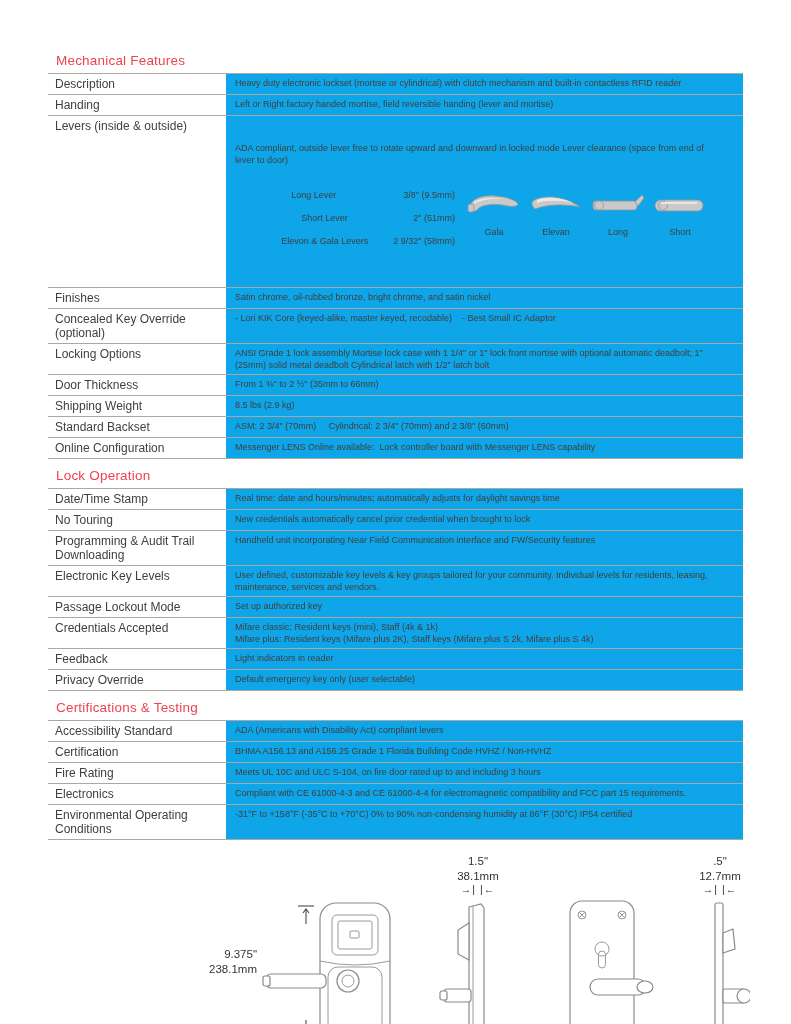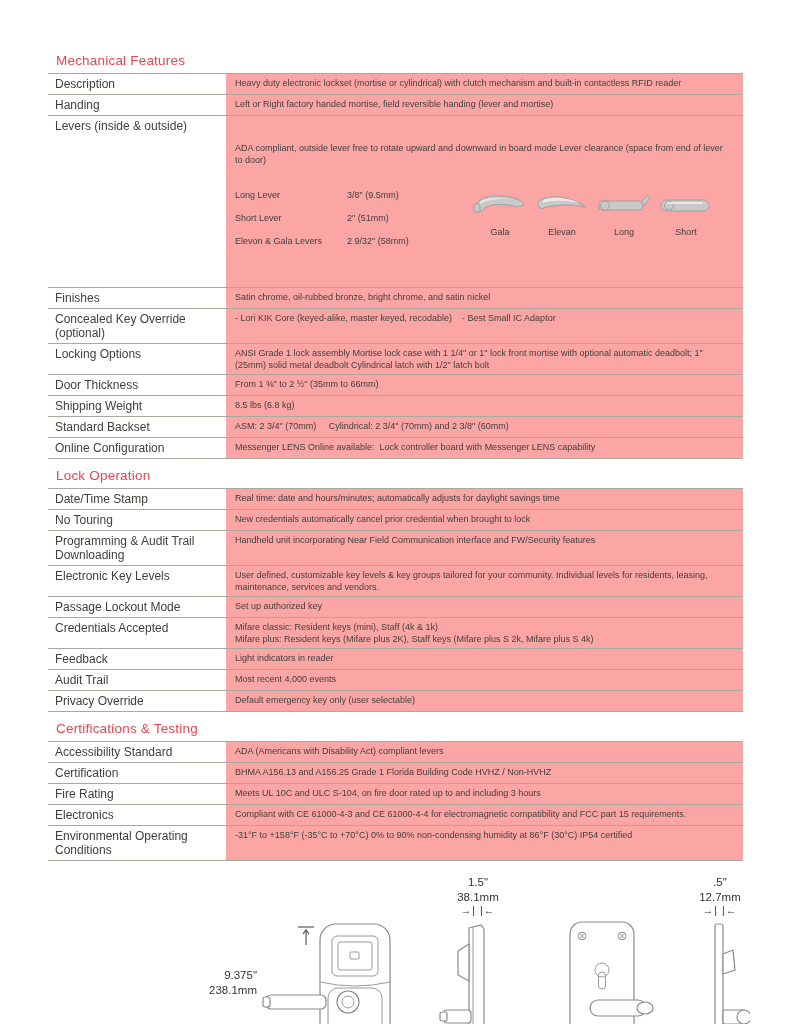--- a/index.html
+++ b/index.html
@@ -5,28 +5,28 @@
   * { margin:0; padding:0; box-sizing:border-box; }
   body { font-family:"Liberation Sans", sans-serif; background:#fff; }
   .page { width:791px; height:1024px; background:#fff; display:flex; flex-direction:column; overflow:hidden; }
   .content { padding:44px 48px 0 48px; flex:0 0 auto; }
 
   .section-title { color:#ee434e; font-size:13.5px; font-weight:500; letter-spacing:.2px;
                    margin:9px 0 5px 8px; }
   .spec-table { width:695px; border-bottom:1px solid #a9a9a1; }
   .spec-row { display:flex; border-top:1px solid #a9a9a1; align-items:stretch; }
   .cell-label { width:178px; flex:0 0 178px; padding:3px 8px 3px 7px; font-size:12px; color:#3f3f3c; }
-  .cell-value { flex:1; background:#fca5a5; padding:3px 20px 3px 9px; font-size:9px; color:#3f3f3c;
+  .cell-value { flex:1; background:#0ea5e9; padding:3px 26px 3px 9px; font-size:9px; color:#3f3f3c;
                 white-space:pre-line; line-height:1.35; }
 
   
   .levers-wrap { line-height:1.3; }
   .levers-body { display:flex; }
   .levers-specs { width:220px; flex:0 0 220px; }
-  .lspec { display:flex; }
+  .lspec { display:flex;justify-content:flex-end; }
   .lspec .lname { width:112px; flex:0 0 112px; }
   .lever-figures { flex:1; display:flex; justify-content:flex-end; padding:2px 6px 0 2px; }
   .lever-fig { text-align:center; width:62px; }
   .lever-fig svg { display:block; margin:0 auto; }
   .lever-cap { font-size:9px; color:#3f3f3c; }
 
   
   .diagrams { display:flex; align-items:flex-end; gap:36px; margin:14px 0 0 148px; }
   .fig { display:flex; flex-direction:column; align-items:center; }
   .fig svg { display:block; }
@@ -58,21 +58,21 @@
             <div class="cell-value">Heavy duty electronic lockset (mortise or cylindrical) with clutch mechanism and built-in contactless RFID reader</div>
           </div>
           <div class="spec-row">
             <div class="cell-label">Handing</div>
             <div class="cell-value">Left or Right factory handed mortise, field reversible handing (lever and mortise)</div>
           </div>
           <div class="spec-row">
             <div class="cell-label">Levers (inside &amp; outside)</div>
             <div class="cell-value">
   <div class="levers-wrap">
-    <div class="levers-intro">ADA compliant, outside lever free to rotate upward and downward in board mode Lever clearance (space from end of lever to door)</div>
+    <div class="levers-intro">ADA compliant, outside lever free to rotate upward and downward in locked mode Lever clearance (space from end of lever to door)</div>
     <div class="levers-body">
       <div class="levers-specs">
         <div class="lspec">
           <span class="lname">Long Lever</span>
           <span class="lval">3/8" (9.5mm)</span>
         </div>
         <div class="lspec">
           <span class="lname">Short Lever</span>
           <span class="lval">2" (51mm)</span>
         </div>
@@ -129,21 +129,21 @@
           <div class="spec-row">
             <div class="cell-label">Locking Options</div>
             <div class="cell-value">ANSI Grade 1 lock assembly  Mortise lock case with 1 1/4" or 1" lock front mortise with optional automatic deadbolt; 1" (25mm) solid metal deadbolt  Cylindrical latch with 1/2" latch bolt</div>
           </div>
           <div class="spec-row">
             <div class="cell-label">Door Thickness</div>
             <div class="cell-value">From 1 ⅜" to 2 ½" (35mm to 66mm)</div>
           </div>
           <div class="spec-row">
             <div class="cell-label">Shipping Weight</div>
-            <div class="cell-value">8.5 lbs (6.8 kg)</div>
+            <div class="cell-value">8.5 lbs (2.9 kg)</div>
           </div>
           <div class="spec-row">
             <div class="cell-label">Standard Backset</div>
             <div class="cell-value">ASM: 2 3/4" (70mm)&nbsp;&nbsp;&nbsp;&nbsp;&nbsp;Cylindrical: 2 3/4" (70mm) and 2 3/8" (60mm)</div>
           </div>
           <div class="spec-row">
             <div class="cell-label">Online Configuration</div>
             <div class="cell-value">Messenger LENS Online available:&nbsp; Lock controller board with Messenger LENS capability</div>
           </div>
         </div>
@@ -170,24 +170,20 @@
             <div class="cell-value">Set up authorized key</div>
           </div>
           <div class="spec-row">
             <div class="cell-label">Credentials Accepted</div>
             <div class="cell-value">Mifare classic: Resident keys (mini), Staff (4k &amp; 1k)
 Mifare plus: Resident keys (Mifare plus 2K), Staff keys (Mifare plus S 2k, Mifare plus S 4k)</div>
           </div>
           <div class="spec-row">
             <div class="cell-label">Feedback</div>
             <div class="cell-value">Light indicators in reader</div>
-          </div>
-          <div class="spec-row">
-            <div class="cell-label">Audit Trail</div>
-            <div class="cell-value">Most recent 4,000 events</div>
           </div>
           <div class="spec-row">
             <div class="cell-label">Privacy Override</div>
             <div class="cell-value">Default emergency key only (user selectable)</div>
           </div>
         </div>
         <div class="section-title">Certifications &amp; Testing</div>
         <div class="spec-table">
           <div class="spec-row">
             <div class="cell-label">Accessibility Standard</div>

